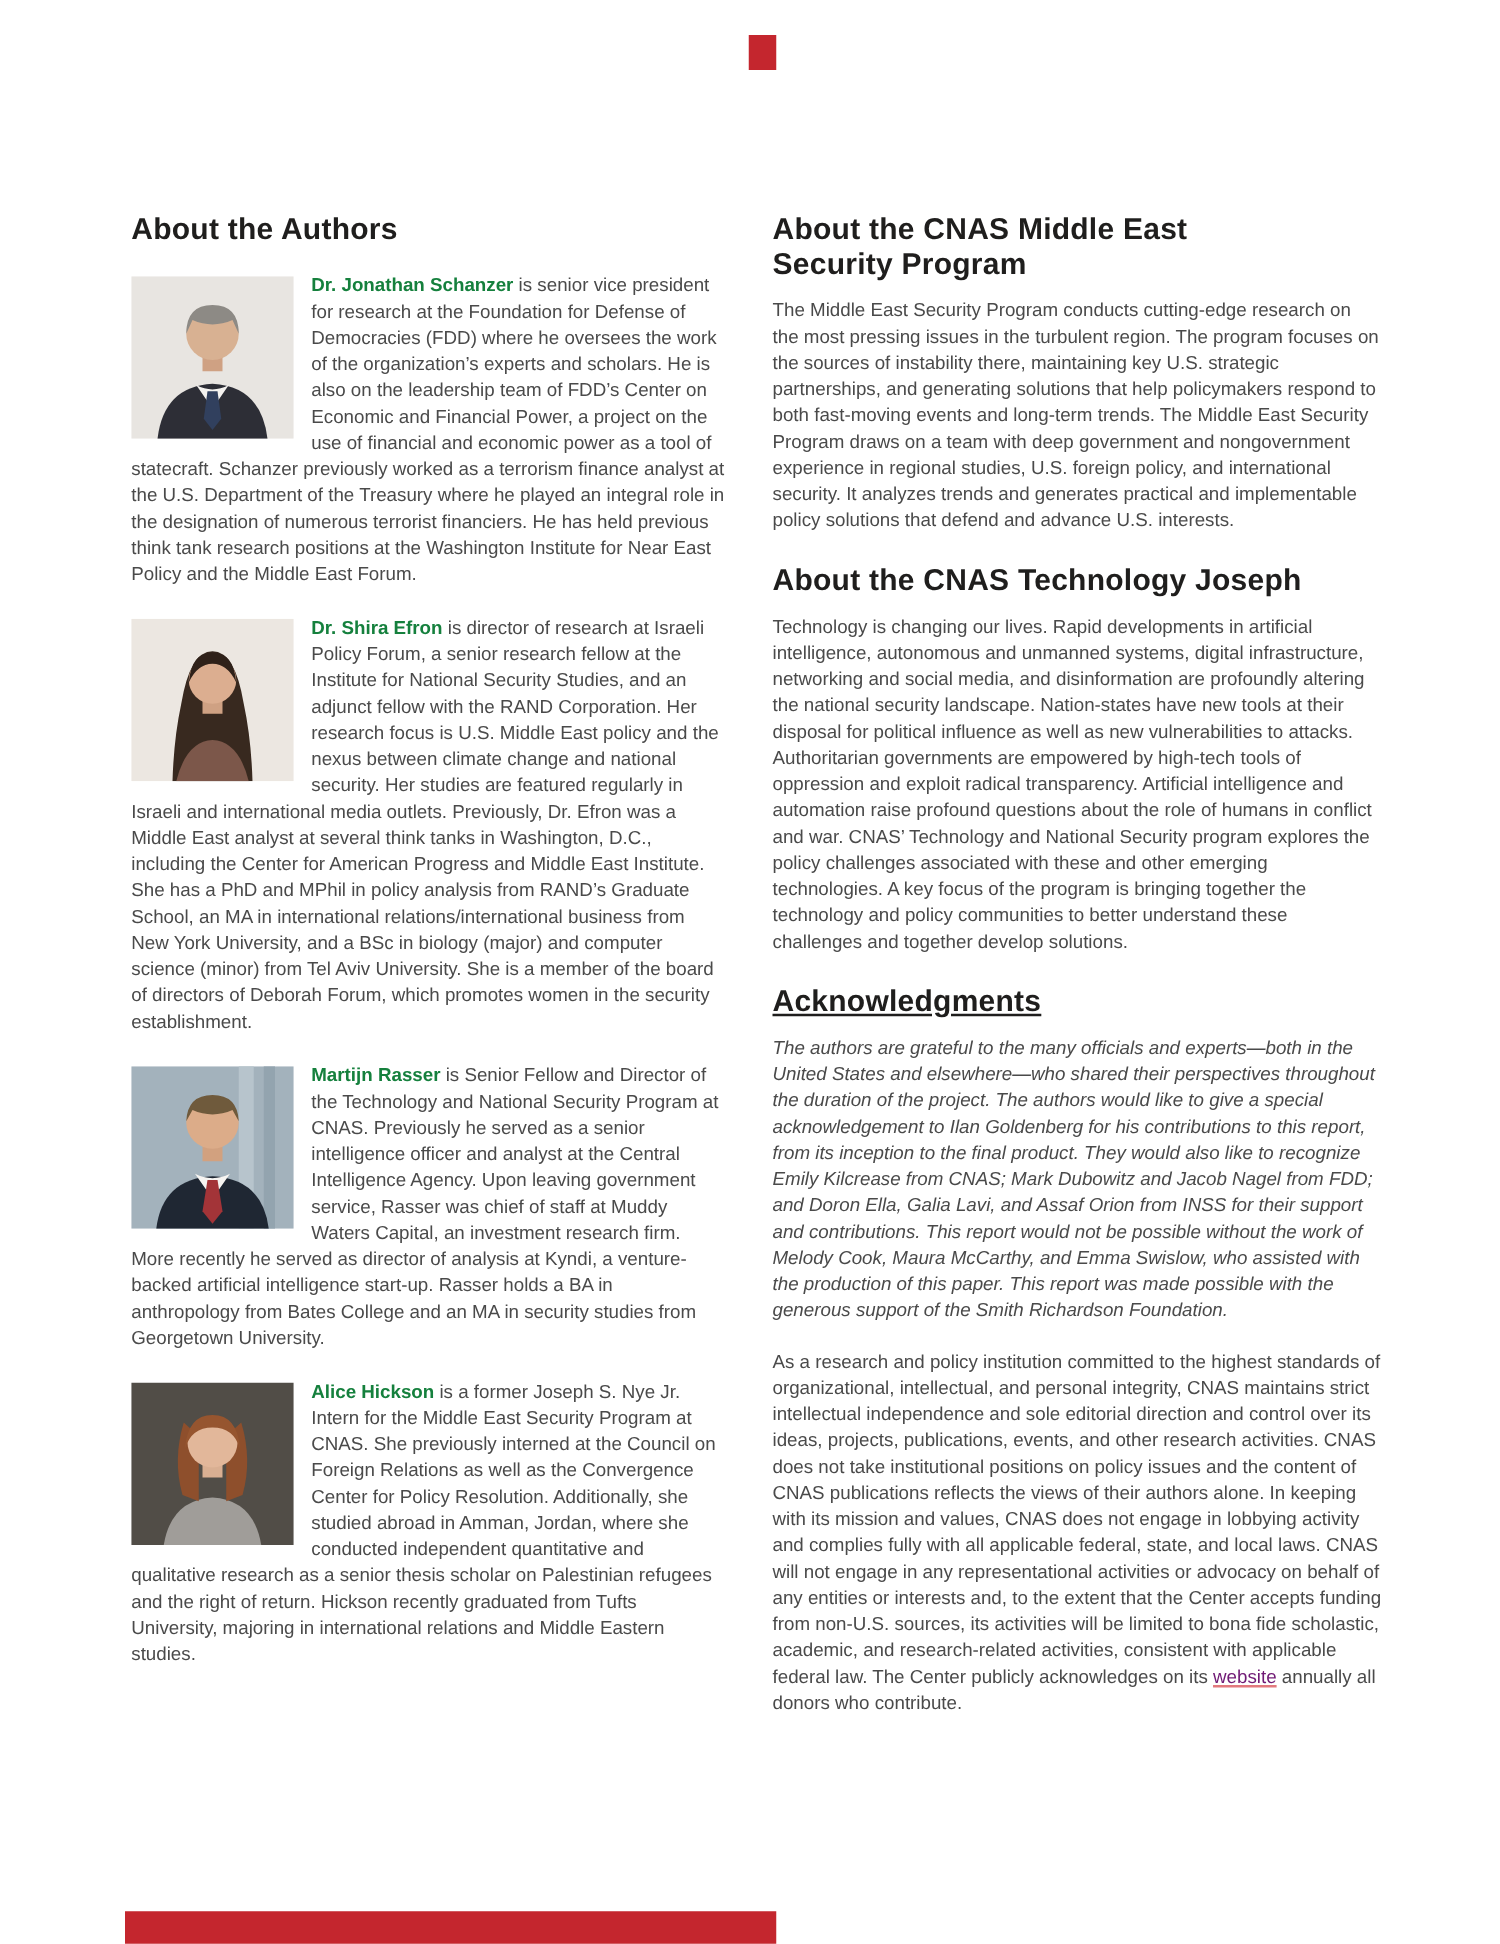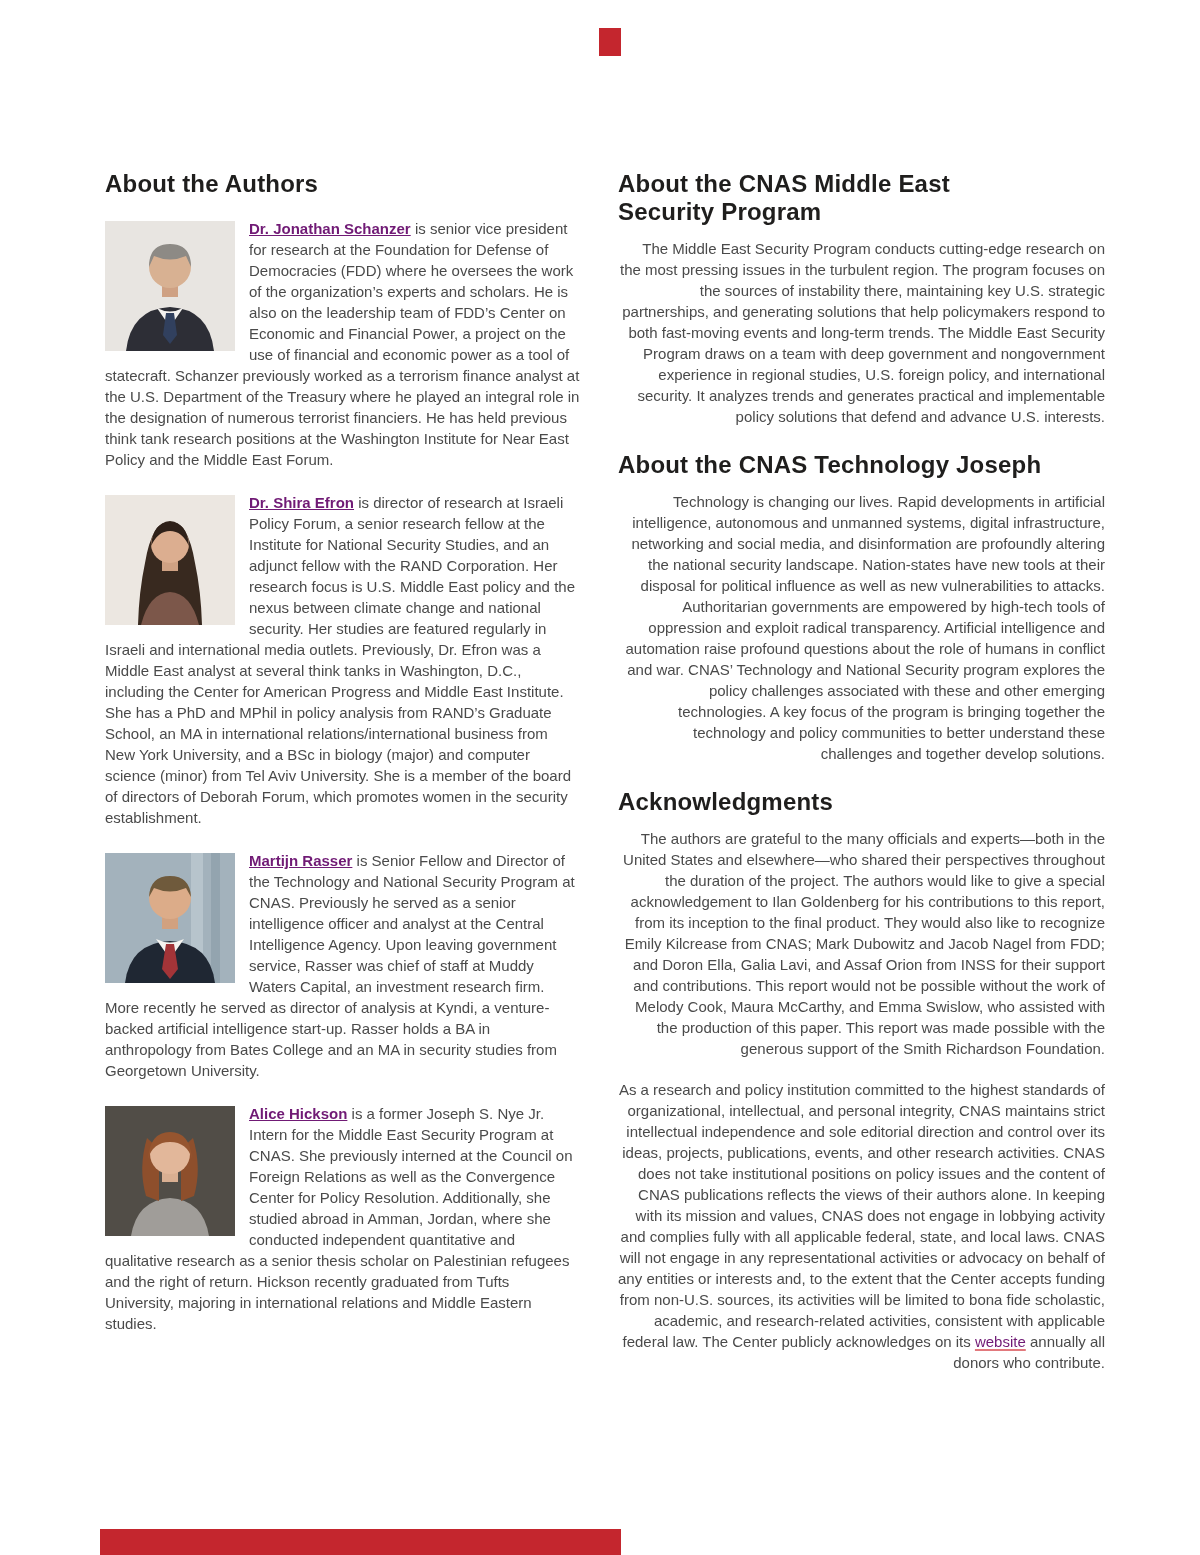--- a/index.html
+++ b/index.html
@@ -39,27 +39,27 @@
   .author { margin-bottom: 22px; overflow: visible; }
   .author::after { content: ""; display: block; clear: both; }
   .headshot {
     float: left; width: 130px; height: 130px;
     margin: 3px 14px 6px 0; display: block;
   }
   .bio, .para {
     font-size: 15px; line-height: 21px; color: #4a4a4a;
     text-align: left;
   }
-  .bio b { color: #701a75; text-decoration: underline; }
+  .bio b { color: #15803d; }
 
   .section-heading { margin-bottom: 12px; }
   .heading-narrow { max-width: 420px; }
-  .col-right .para { margin-bottom: 24px; text-align: right; }
-  .col-right .para.tight { margin-bottom: 20px; }
-  .mt-lg { margin-top: 4px; }
+  .col-right .para { margin-bottom: 24px; }
+  .col-right .para.tight { margin-bottom: 20px; font-style: italic; }
+  .mt-lg { margin-top: 4px; text-decoration: underline; }
 
   .inline-link {
     color: #701a75;
     text-decoration: underline;
     text-decoration-color: #e2797d;
     text-decoration-thickness: 1.5px;
     text-underline-offset: 2px;
     cursor: pointer;
   }
 </style>

